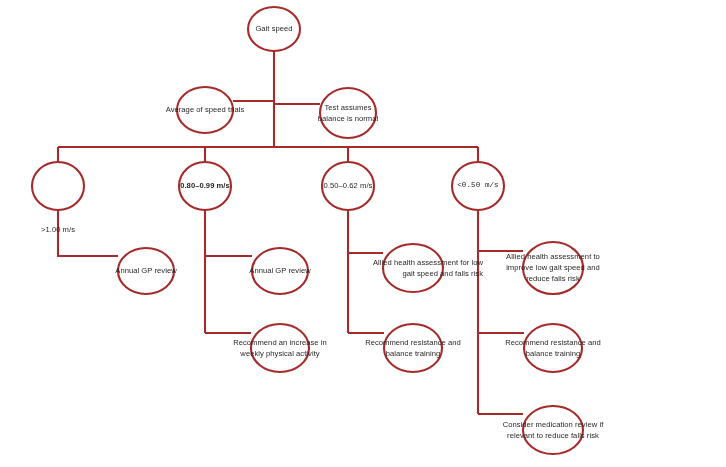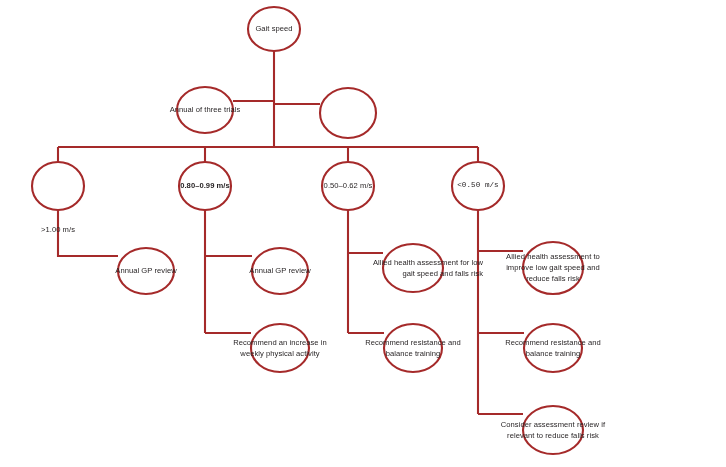--- a/index.html
+++ b/index.html
@@ -133,22 +133,24 @@
 
       <path d="M 478 210 L 478 414"></path>
       <path d="M 478 251 L 523 251"></path>
       <path d="M 478 333 L 524 333"></path>
       <path d="M 478 414 L 523 414"></path>
     </g>
   </svg>
 
   <div class="node" style="left: 274px; top: 29px; width: 90px; color: rgb(35, 31, 32);">Gait speed</div>
 
-  <div class="node" style="left: 205px; top: 110px; width: 120px; color: rgb(35, 31, 32);">Annual of three trials</div>
+  <div class="node" style="left: 205px; top: 110px; width: 120px; color: rgb(35, 31, 32);">Average of speed trials</div>
 
+  <div class="node" style="left: 348px; top: 113px; width: 110px; color: rgb(35, 31, 32);">Test assumes
+balance is normal</div>
 
   <div class="node" style="left: 58px; top: 186px; width: 90px; color: rgb(35, 31, 32); margin-top: 44px;">&gt;1.00 m/s</div>
 
   <div class="node" style="left: 205px; top: 186px; width: 100px; color: rgb(35, 31, 32); font-weight: bold;">0.80–0.99 m/s</div>
 
   <div class="node" style="left: 348px; top: 186px; width: 100px; color: rgb(35, 31, 32);">0.50–0.62 m/s</div>
 
   <div class="node" style="left: 478px; top: 186px; width: 90px; color: rgb(35, 31, 32); font-family: Liberation Mono, monospace;">&lt;0.50 m/s</div>
 
   <div class="node" style="left: 146px; top: 271px; width: 110px; color: rgb(35, 31, 32);">Annual GP review</div>
@@ -164,16 +166,16 @@
   <div class="node" style="left: 553px; top: 268px; width: 130px; color: rgb(35, 31, 32);">Allied health assessment to
 improve low gait speed and
 reduce falls risk</div>
 
   <div class="node" style="left: 413px; top: 348px; width: 125px; color: rgb(35, 31, 32);">Recommend resistance and
 balance training</div>
 
   <div class="node" style="left: 553px; top: 348px; width: 125px; color: rgb(35, 31, 32);">Recommend resistance and
 balance training</div>
 
-  <div class="node" style="left: 553px; top: 430px; width: 140px; color: rgb(35, 31, 32);">Consider assessment review if
+  <div class="node" style="left: 553px; top: 430px; width: 140px; color: rgb(35, 31, 32);">Consider medication review if
 relevant to reduce falls risk</div>
 
 </div>
 
 </body></html>

